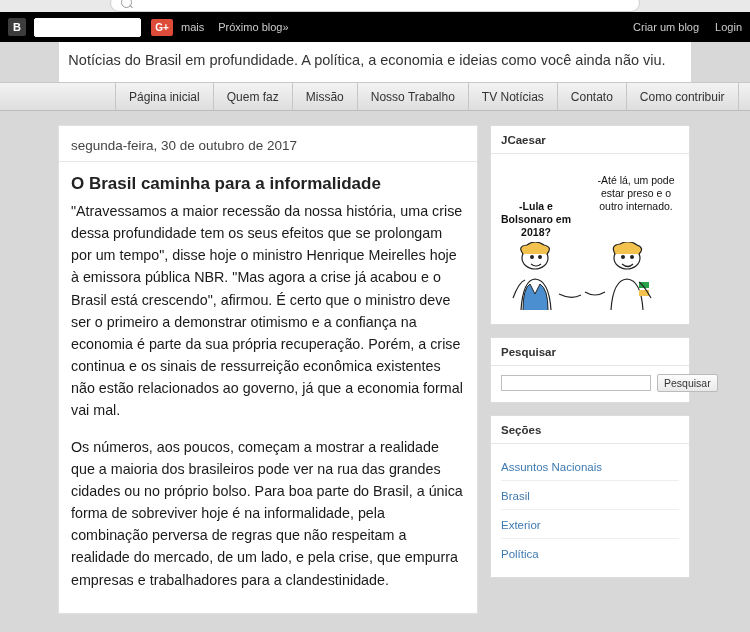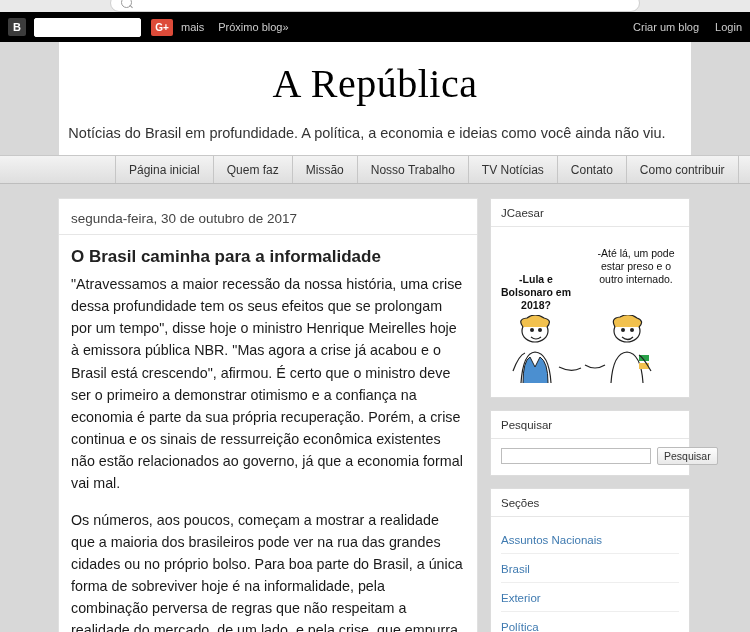--- a/index.html
+++ b/index.html
@@ -208,21 +208,21 @@
     width: 200px;
     margin-left: 12px;
   }
   .widget {
     background: #ffffff;
     border: 1px solid #dcdcdc;
     margin-bottom: 12px;
   }
   .widget-title {
     font-size: 11.5px;
-    font-weight: normal;
+    font-weight: bold;
     color: #333333;
     padding: 8px 10px 7px 10px;
     border-bottom: 1px solid #e6e6e6;
   }
   .widget-body {
     padding: 8px 10px 10px 10px;
   }
 
   
   .cartoon {
@@ -299,26 +299,20 @@
   <div class="nav-gplus">G+</div>
   <a class="nav-link">mais</a>
   <a class="nav-link">Próximo blog»</a>
   <div class="nav-right">
     <a class="nav-link">Criar um blog</a>
     <a class="nav-link">Login</a>
   </div>
 </div>
 
 <div class="outer">
-  <div class="header">
-    <div class="blog-title">
-      <span class="cap">A</span>
-      <span class="cap">República</span>
-    </div>
-  </div>
   <div class="blog-desc">Notícias do Brasil em profundidade. A política, a economia e ideias como você ainda não viu.</div>
 </div>
 
 <div class="tabs-outer">
   <div class="tabs">
     <a class="tab">Página inicial</a>
     <a class="tab">Quem faz</a>
     <a class="tab">Missão</a>
     <a class="tab">Nosso Trabalho</a>
     <a class="tab">TV Notícias</a>

